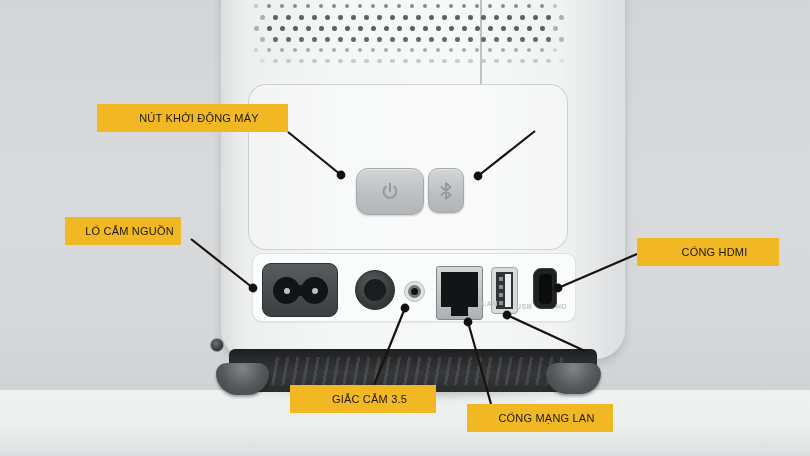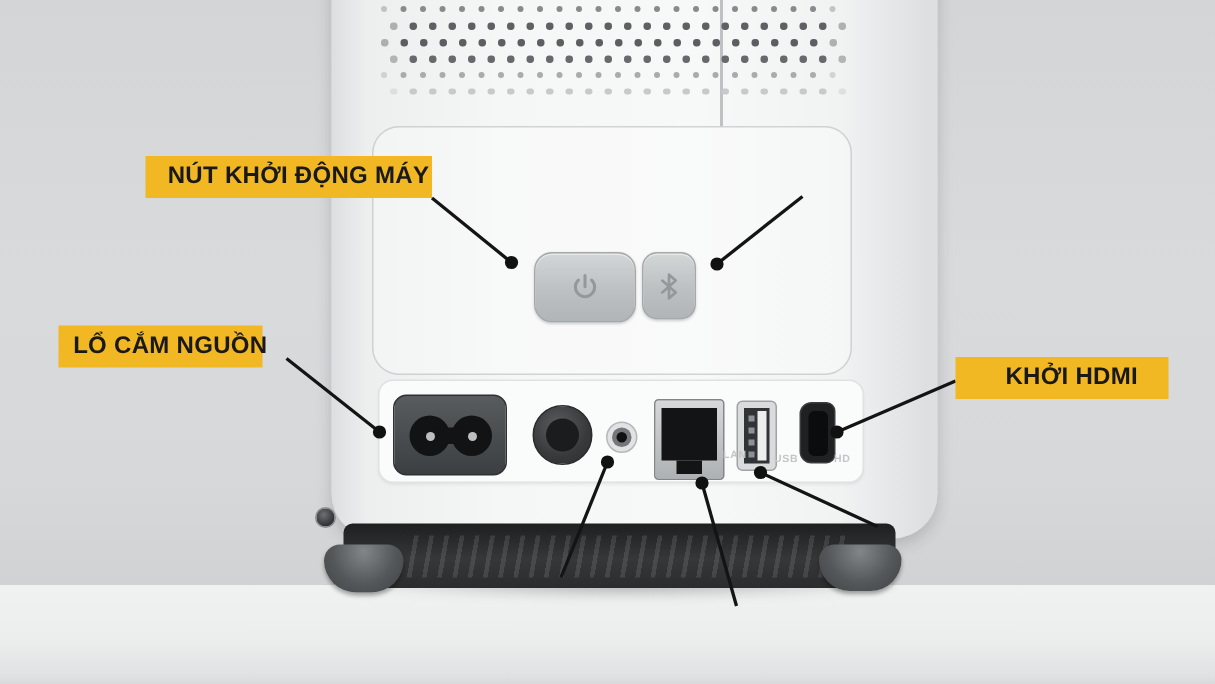--- a/index.html
+++ b/index.html
@@ -89,25 +89,25 @@
   .hdmi .inner{left:5px;top:5px;width:13px;height:30px;border-radius:4px;background:#0b0c0d;}
 
   .port-mark{color:#c3c5c7;font-size:7px;font-weight:bold;letter-spacing:.5px;}
   .pm-lan{left:482px;top:300px;} .pm-usb{left:516px;top:303px;} .pm-hd{left:556px;top:303px;}
 
   
   svg.leaders{left:0;top:0;width:810px;height:456px;pointer-events:none;}
 
   
   .callout{display:flex;align-items:center;justify-content:center;white-space:nowrap;
-    background:var(--accent);color:var(--ink);font-weight:bold;font-size:16px;
+    background:var(--accent);color:var(--ink);font-weight:normal;font-size:11px;
     letter-spacing:.2px;z-index:5;padding-left:13px;}
   #co-power-button{left:97px;top:104px;width:191px;height:28px;}
   #co-bluetooth{left:533px;top:104px;width:166px;height:27px;}
-  #co-power-socket{left:39px;top:217px;width:136px;height:28px;}
+  #co-power-socket{left:65px;top:217px;width:116px;height:28px;}
   #co-hdmi{left:637px;top:238px;width:142px;height:28px;}
   #co-usb{left:585px;top:340px;width:135px;height:28px;}
   #co-jack35{left:290px;top:385px;width:146px;height:28px;}
   #co-lan{left:467px;top:404px;width:146px;height:28px;}
 </style>
 </head>
 <body>
 
 <div id="stage">
 
@@ -338,15 +338,17 @@
         <circle cx="507" cy="315" r="4.4" stroke="none"></circle>
       <line x1="374" y1="385" x2="405" y2="308"></line>
         <circle cx="405" cy="308" r="4.4" stroke="none"></circle>
       <line x1="491" y1="404" x2="468" y2="322"></line>
         <circle cx="468" cy="322" r="4.4" stroke="none"></circle>
     </g>
   </svg>
 
   <div class="callout" id="co-power-button">NÚT KHỞI ĐỘNG MÁY</div>
   <div class="callout" id="co-power-socket">LỔ CẮM NGUỒN</div>
-  <div class="callout" id="co-hdmi">KHỞI HDMI</div>
+  <div class="callout" id="co-hdmi">CỔNG HDMI</div>
+  <div class="callout" id="co-jack35">GIẮC CẮM 3.5</div>
+  <div class="callout" id="co-lan">CỔNG MẠNG LAN</div>
 
 </div>
 
 </body></html>

